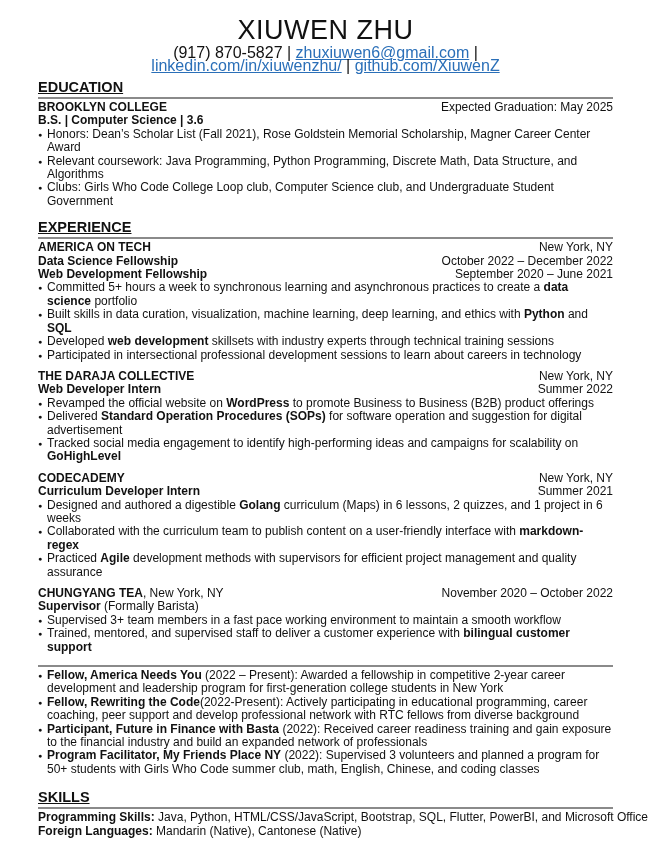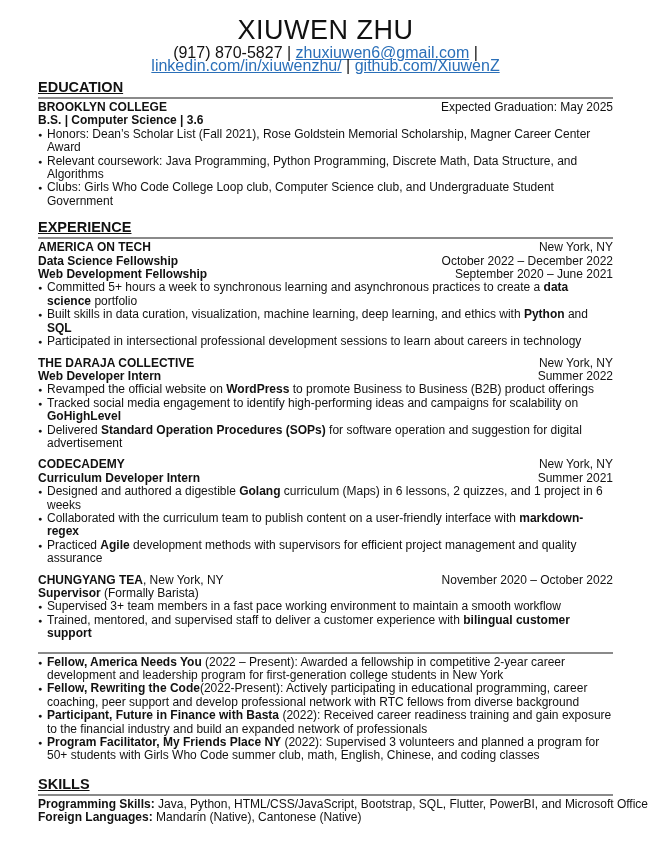--- a/index.html
+++ b/index.html
@@ -60,38 +60,39 @@
         <span class="l b">Data Science Fellowship</span>
         <span class="r">October 2022 – December 2022</span>
       </div>
     <div class="row">
         <span class="l b">Web Development Fellowship</span>
         <span class="r">September 2020 – June 2021</span>
       </div>
     <ul>
       <li><span>Committed 5+ hours a week to synchronous learning and asynchronous practices to create a </span><b>data science</b><span> portfolio</span></li>
       <li><span>Built skills in data curation, visualization, machine learning, deep learning, and ethics with </span><b>Python</b><span> and </span><b>SQL</b></li>
+      <li><span>Developed </span><b>web development</b><span> skillsets with industry experts through technical training sessions</span></li>
       <li><span>Participated in intersectional professional development sessions to learn about careers in technology</span></li>
     </ul>
   </div>
   <div class="gap"></div>
 
   <div>
     <div class="row">
         <span class="l b">THE DARAJA COLLECTIVE</span>
         <span class="r">New York, NY</span>
       </div>
     <div class="row">
         <span class="l b">Web Developer Intern</span>
         <span class="r">Summer 2022</span>
       </div>
     <ul>
       <li><span>Revamped the official website on </span><b>WordPress</b><span> to promote Business to Business (B2B) product offerings</span></li>
+      <li><span>Delivered </span><b>Standard Operation Procedures (SOPs)</b><span> for software operation and suggestion for digital advertisement</span></li>
       <li><span>Tracked social media engagement to identify high-performing ideas and campaigns for scalability on </span><b>GoHighLevel</b></li>
-      <li><span>Delivered </span><b>Standard Operation Procedures (SOPs)</b><span> for software operation and suggestion for digital advertisement</span></li>
     </ul>
   </div>
   <div class="gap"></div>
 
   <div>
     <div class="row">
         <span class="l b">CODECADEMY</span>
         <span class="r">New York, NY</span>
       </div>
     <div class="row">

